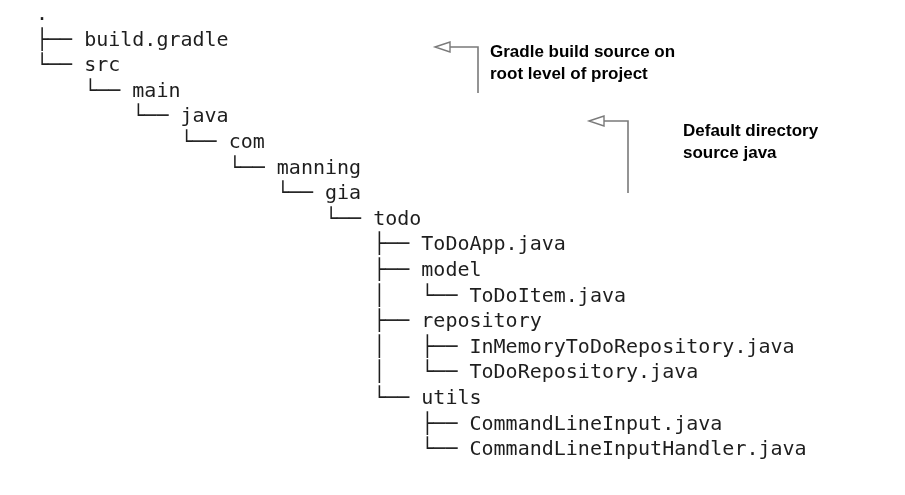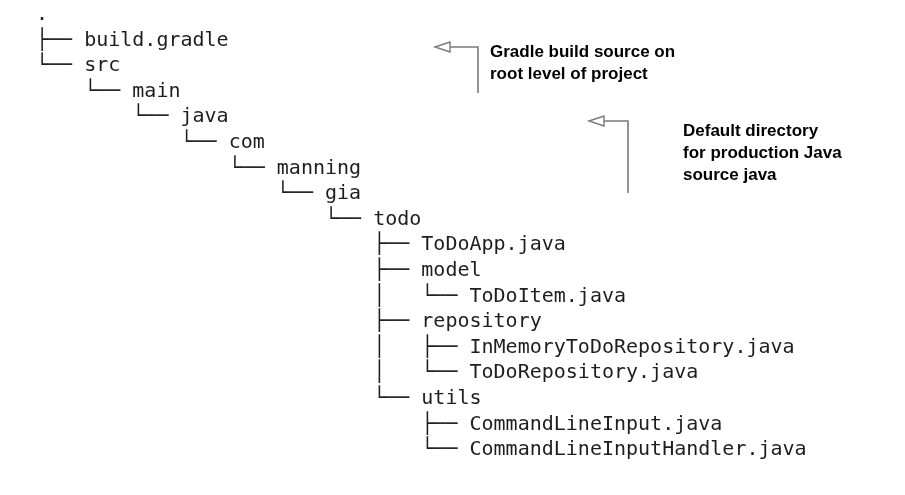--- a/index.html
+++ b/index.html
@@ -74,17 +74,16 @@
     <div class="callout-line">root level of project</div>
   </div>
 
   <svg class="arrow arrow-2" width="50" height="86" viewBox="0 0 50 86" aria-hidden="true">
     <polyline points="20,9 44,9 44,81"></polyline>
     <polygon points="5,9 20,4 20,14"></polygon>
   </svg>
 
   <div class="callout callout-2">
     <div class="callout-line">Default directory</div>
-    <div class="callout-line">for production Java</div>
     <div class="callout-line">source java</div>
   </div>
 
 </div>
 
 </body></html>

